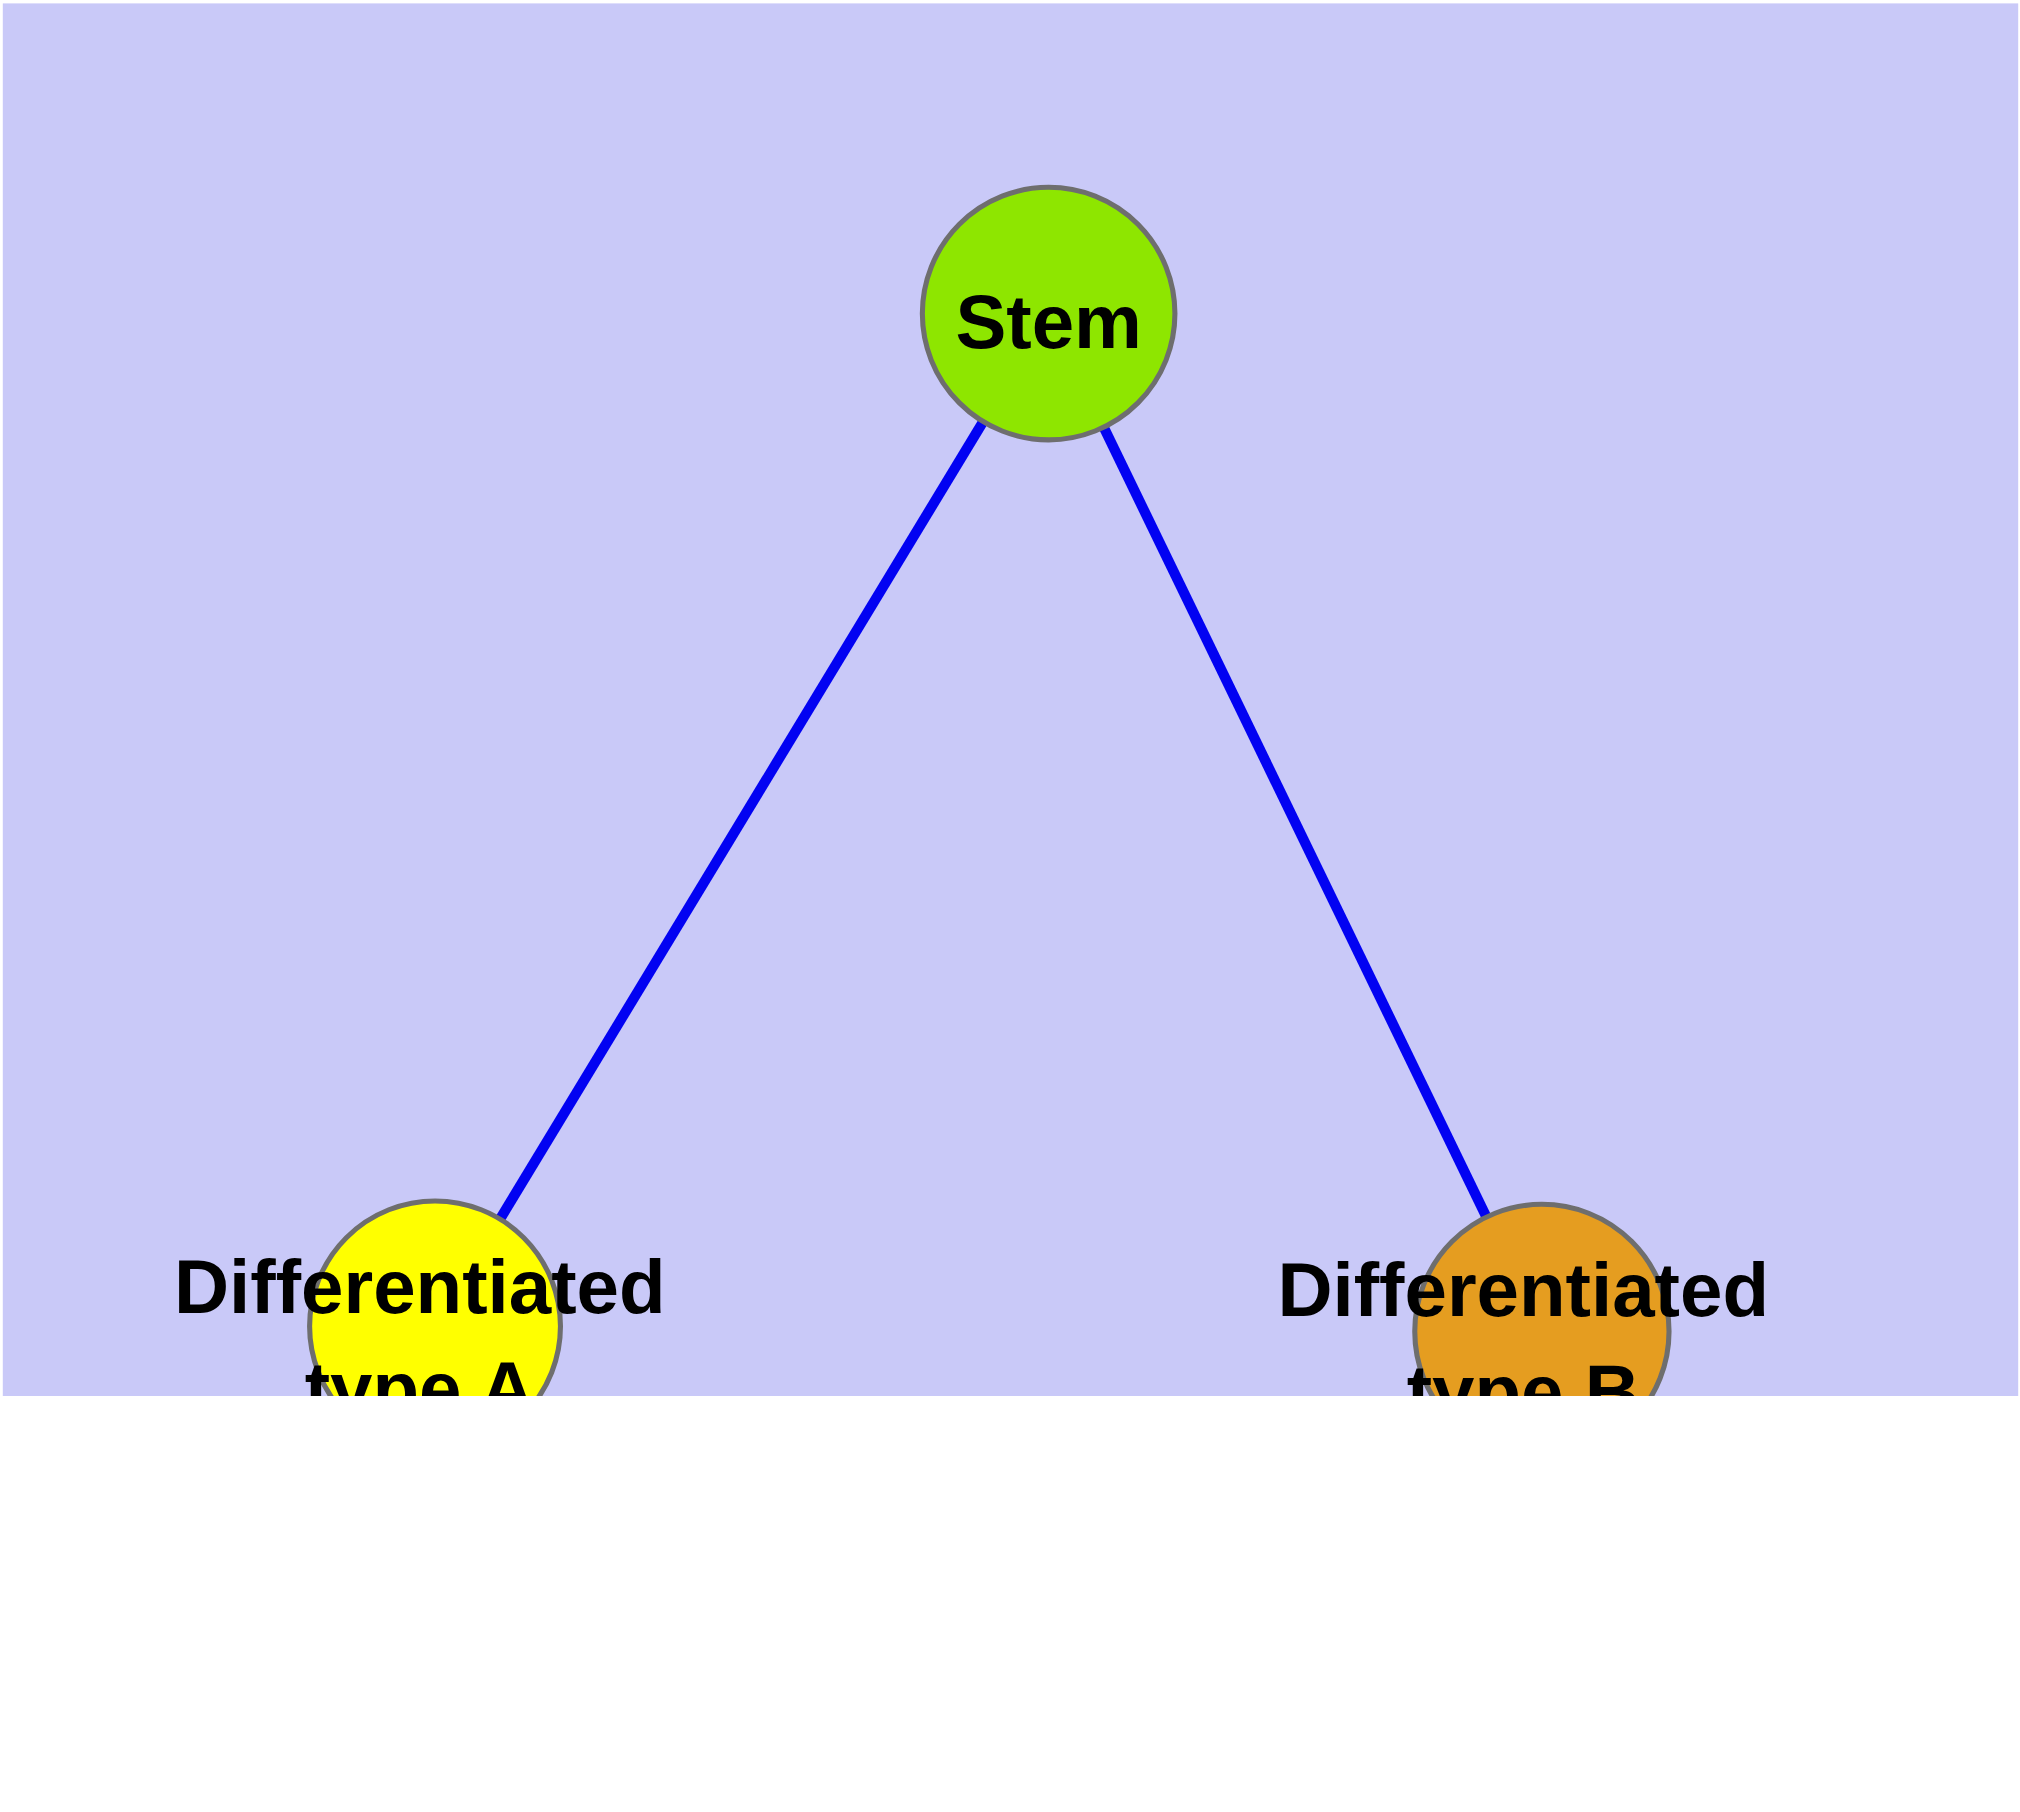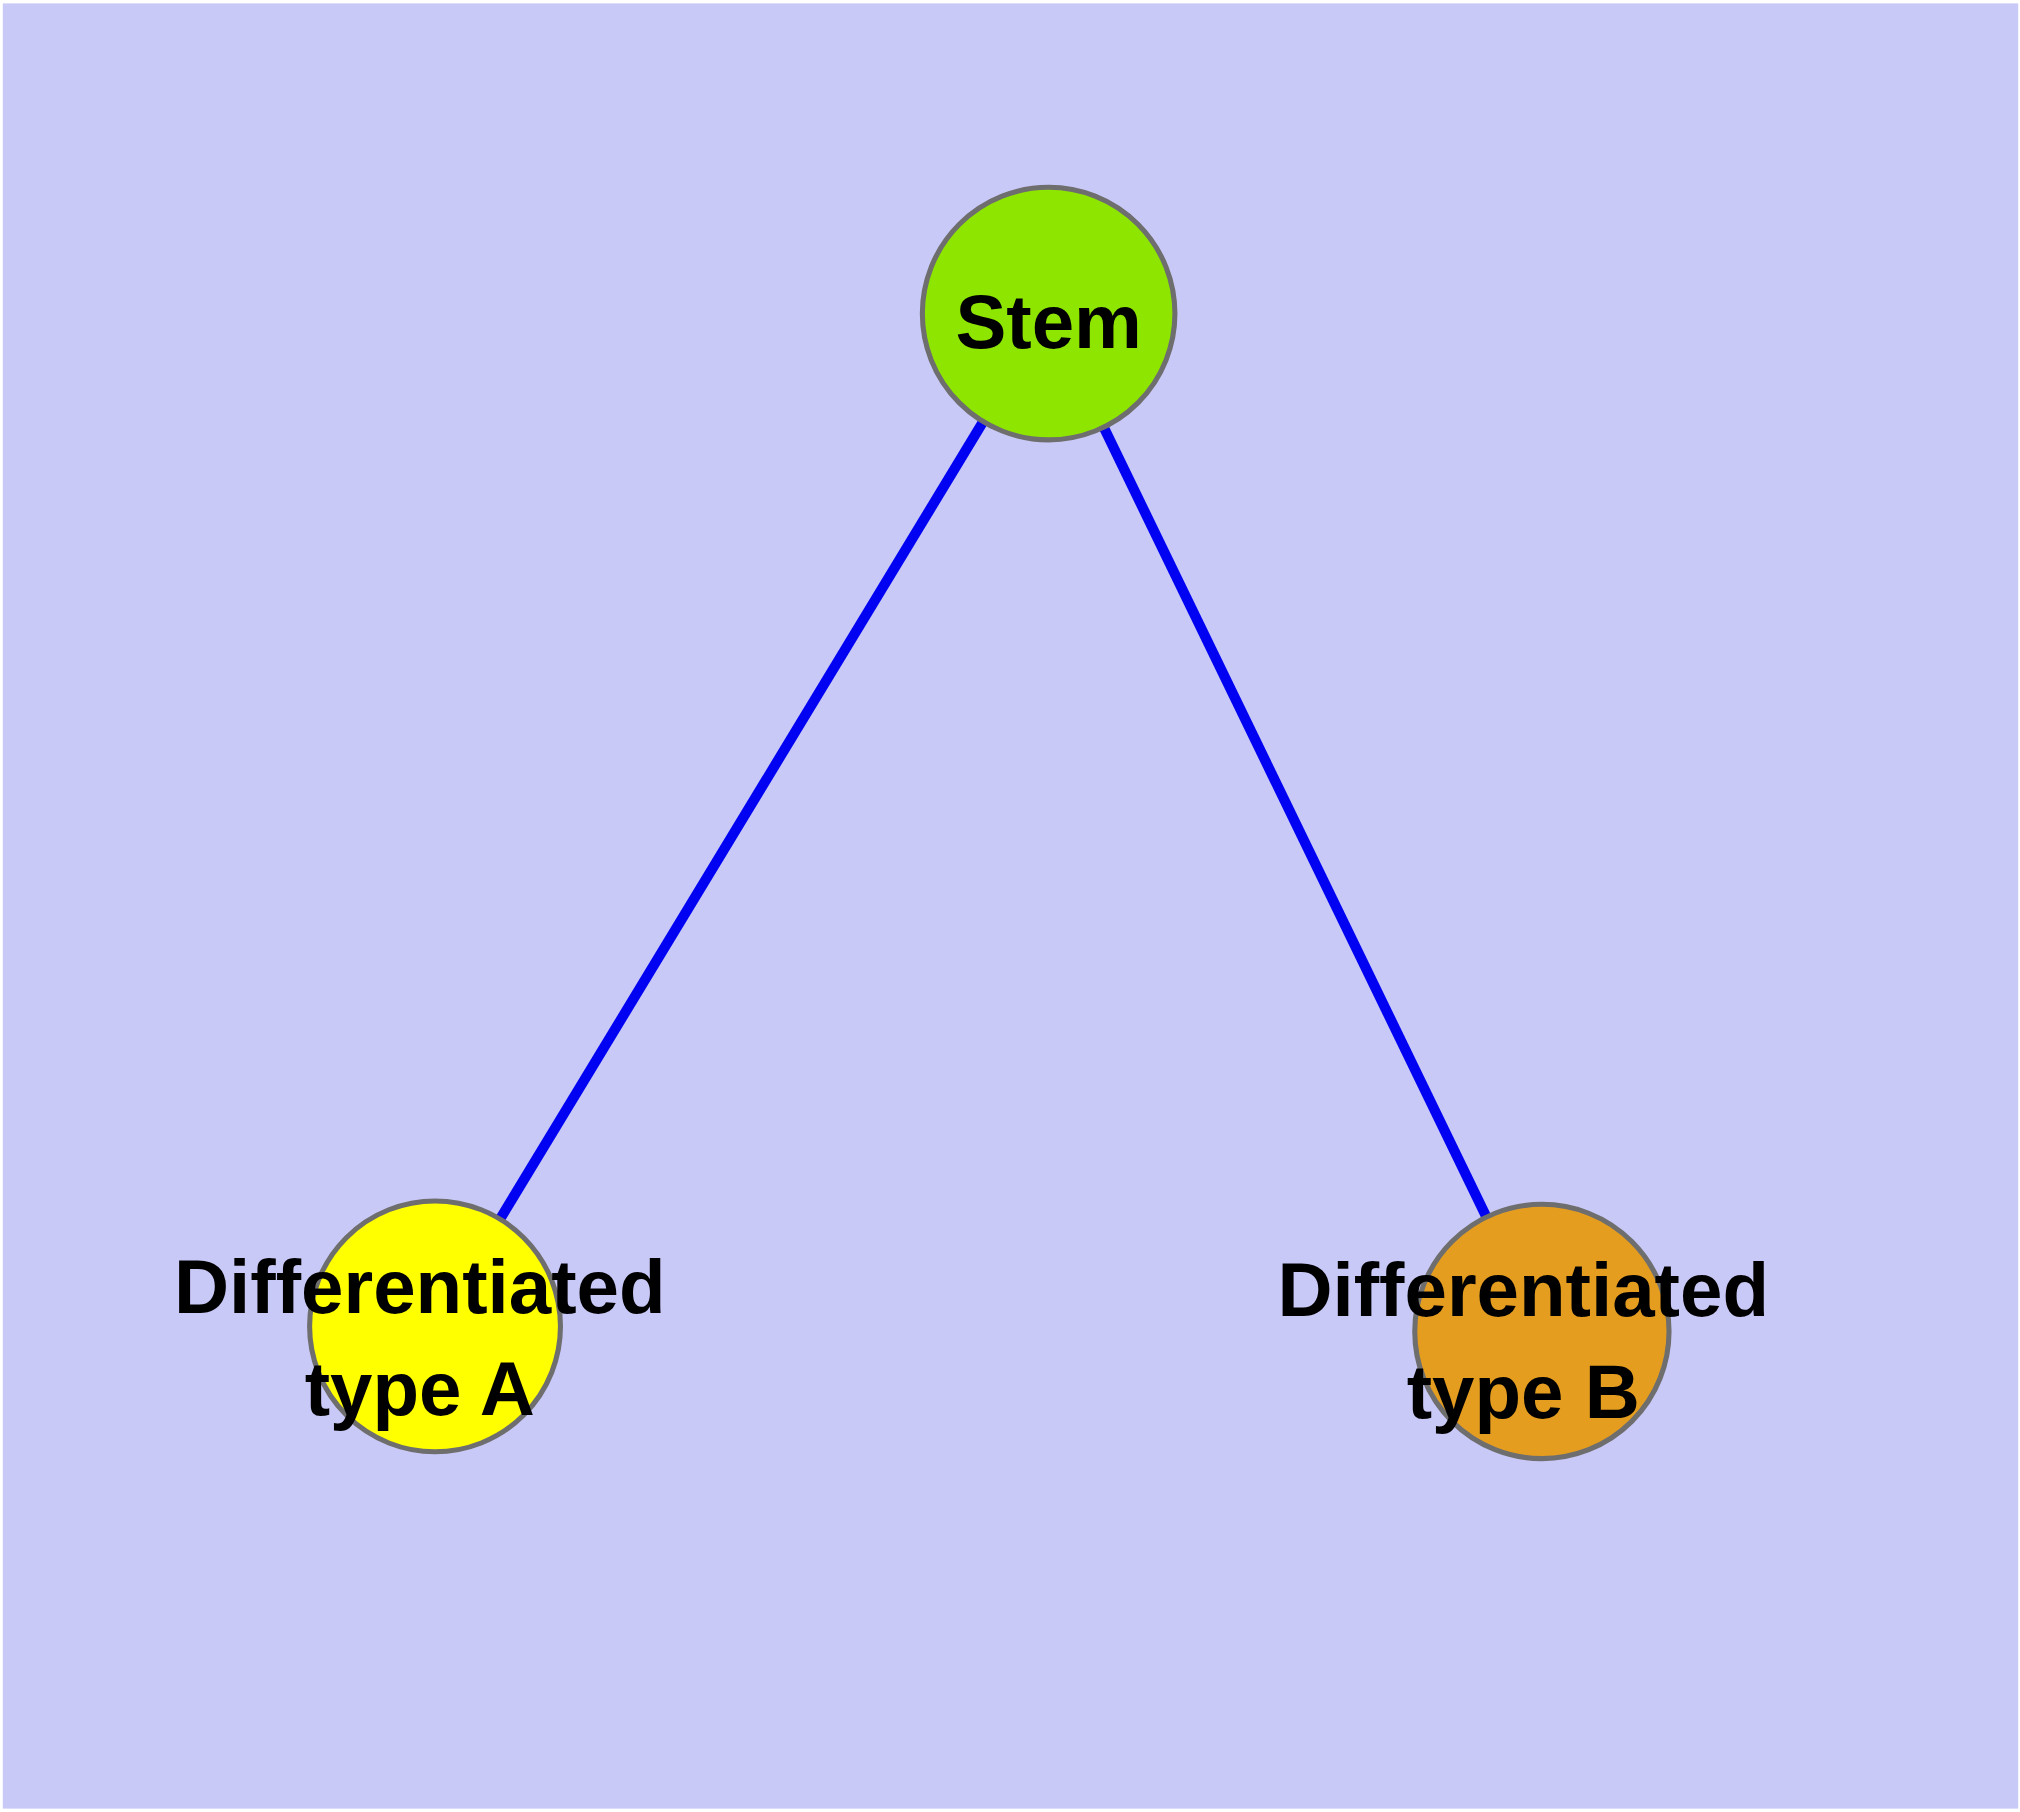--- a/index.html
+++ b/index.html
@@ -3,21 +3,21 @@
 <meta charset="utf-8">
 <style>
   html, body {
     margin: 0;
     padding: 0;
     background: #ffffff;
   }
   .canvas {
     position: relative;
     width: 2021px;
-    height: 1812px;
+    height: 1396px;
     background: #ffffff;
   }
   svg { display: block; }
   .node-label {
     font-family: "Liberation Sans", sans-serif;
     font-weight: bold;
     font-size: 90px;
     fill: #000000;
     text-anchor: middle;
   }

